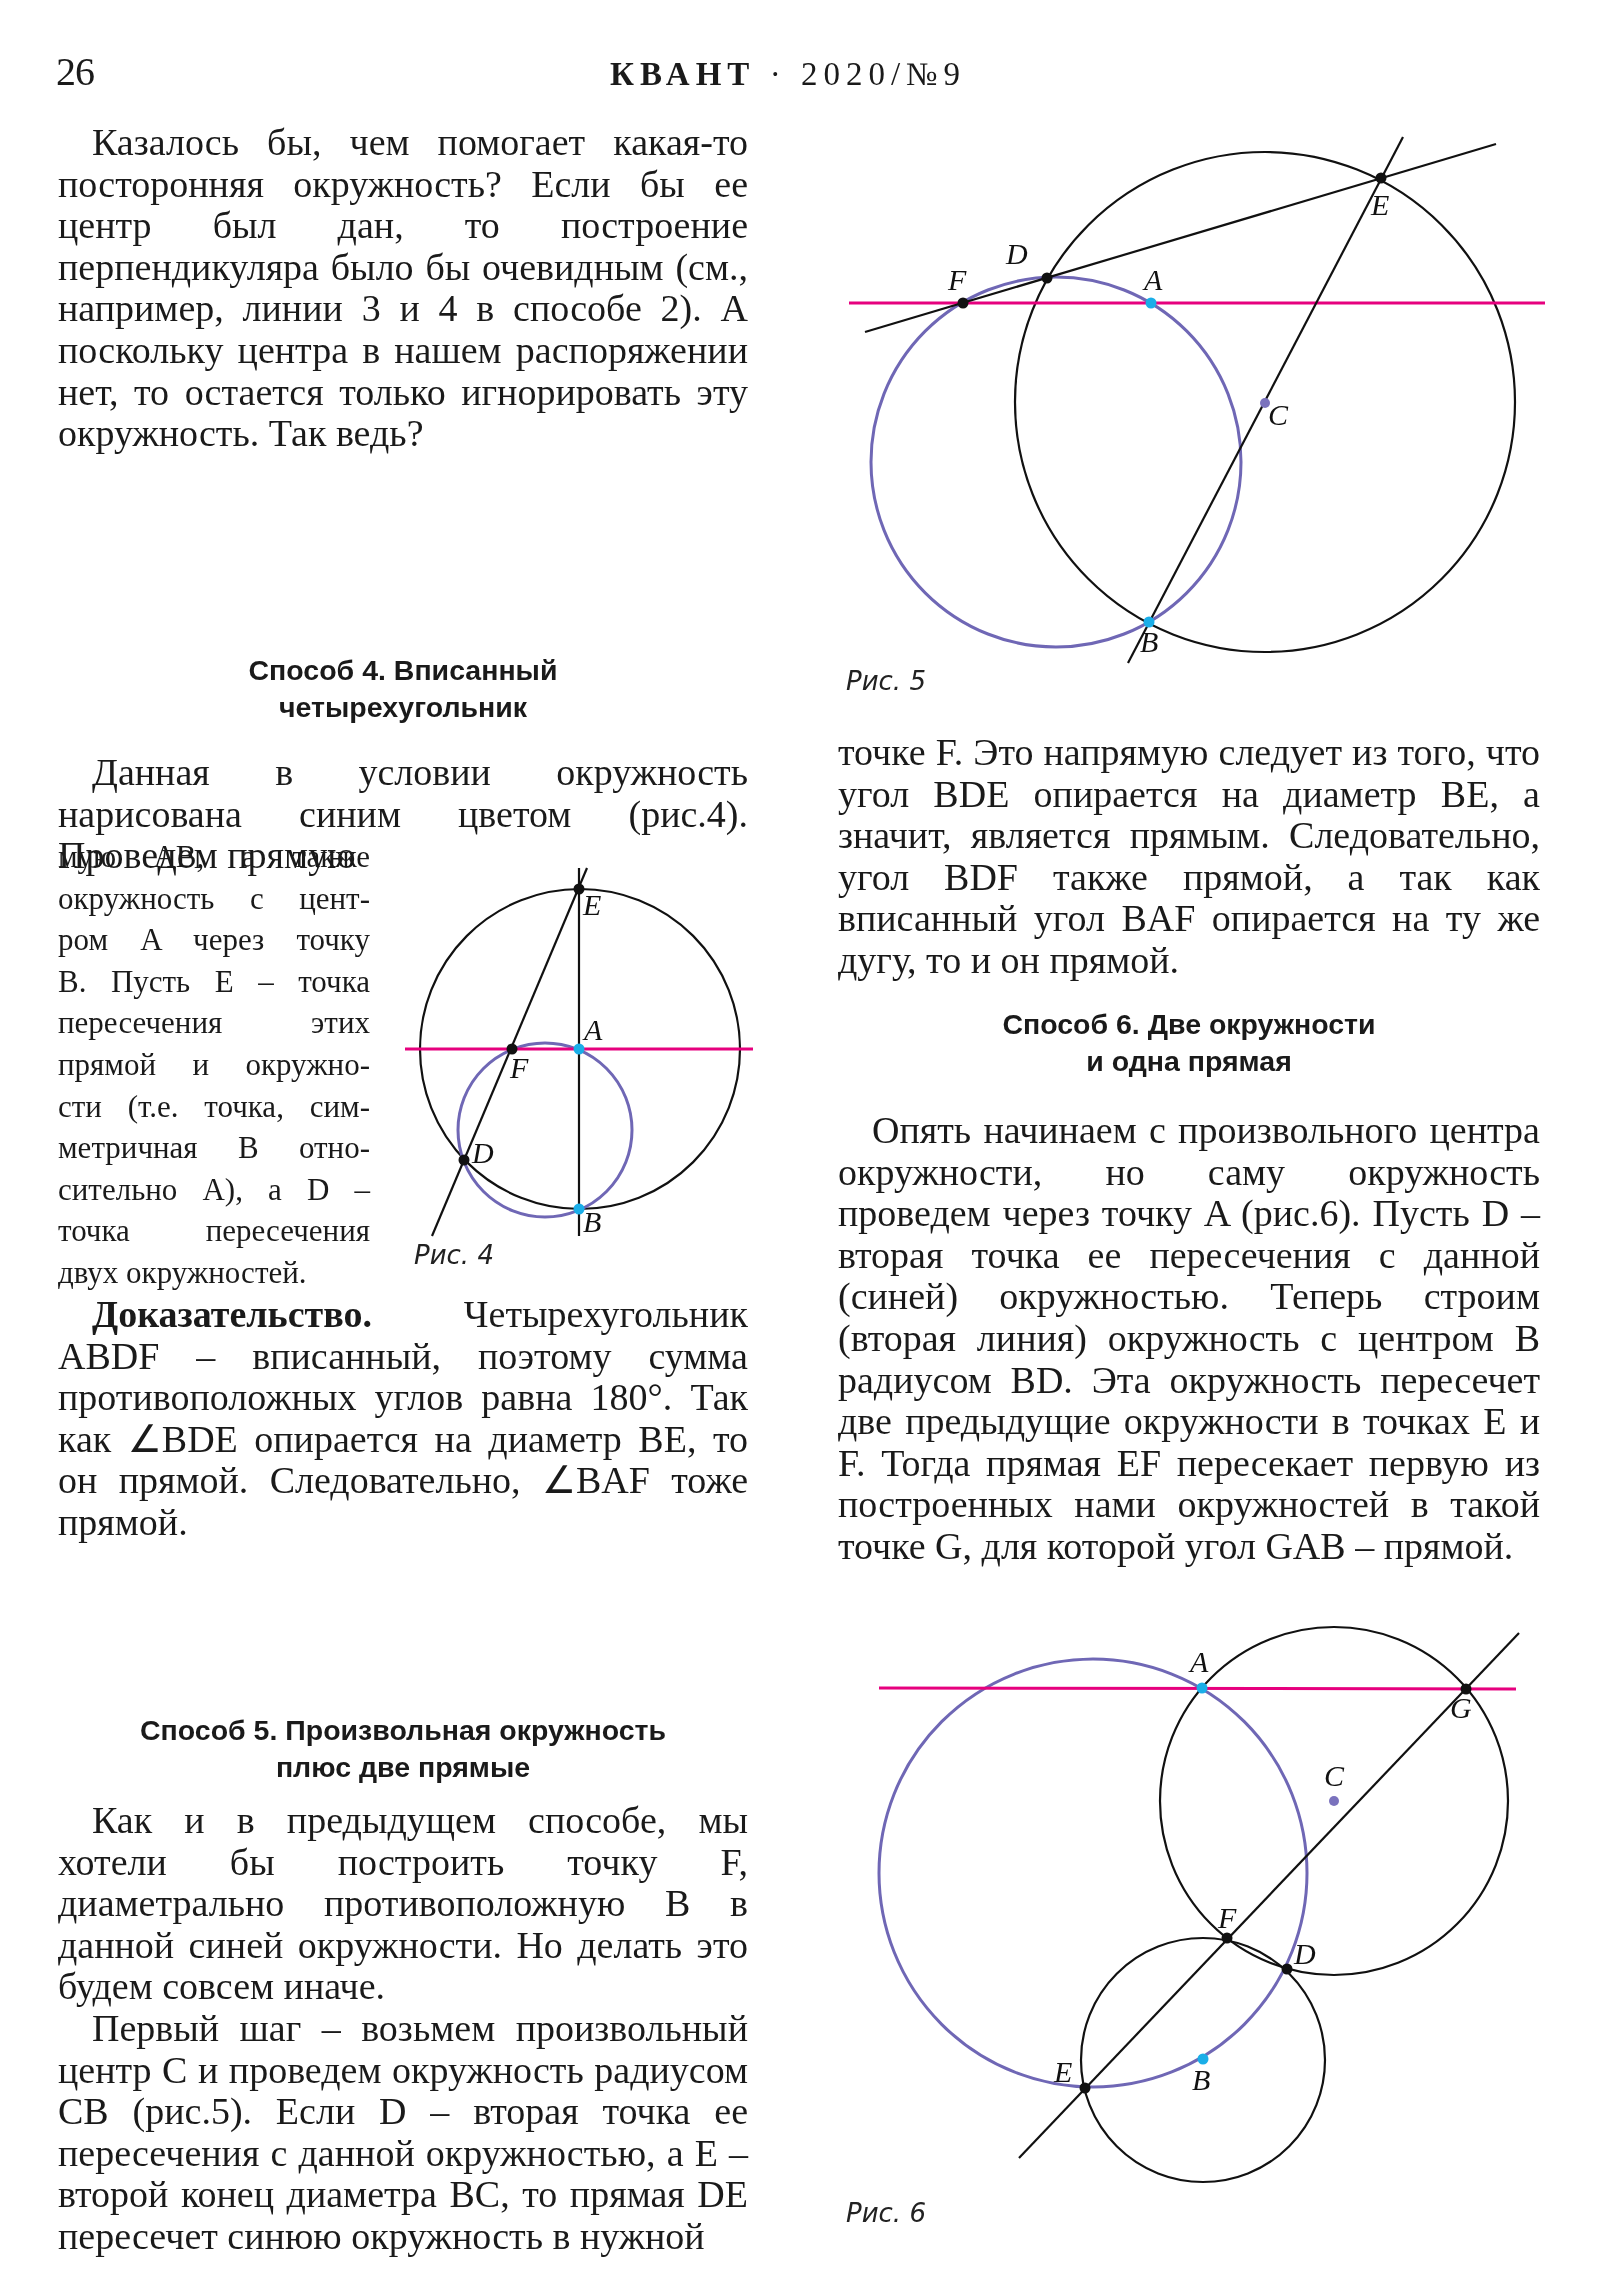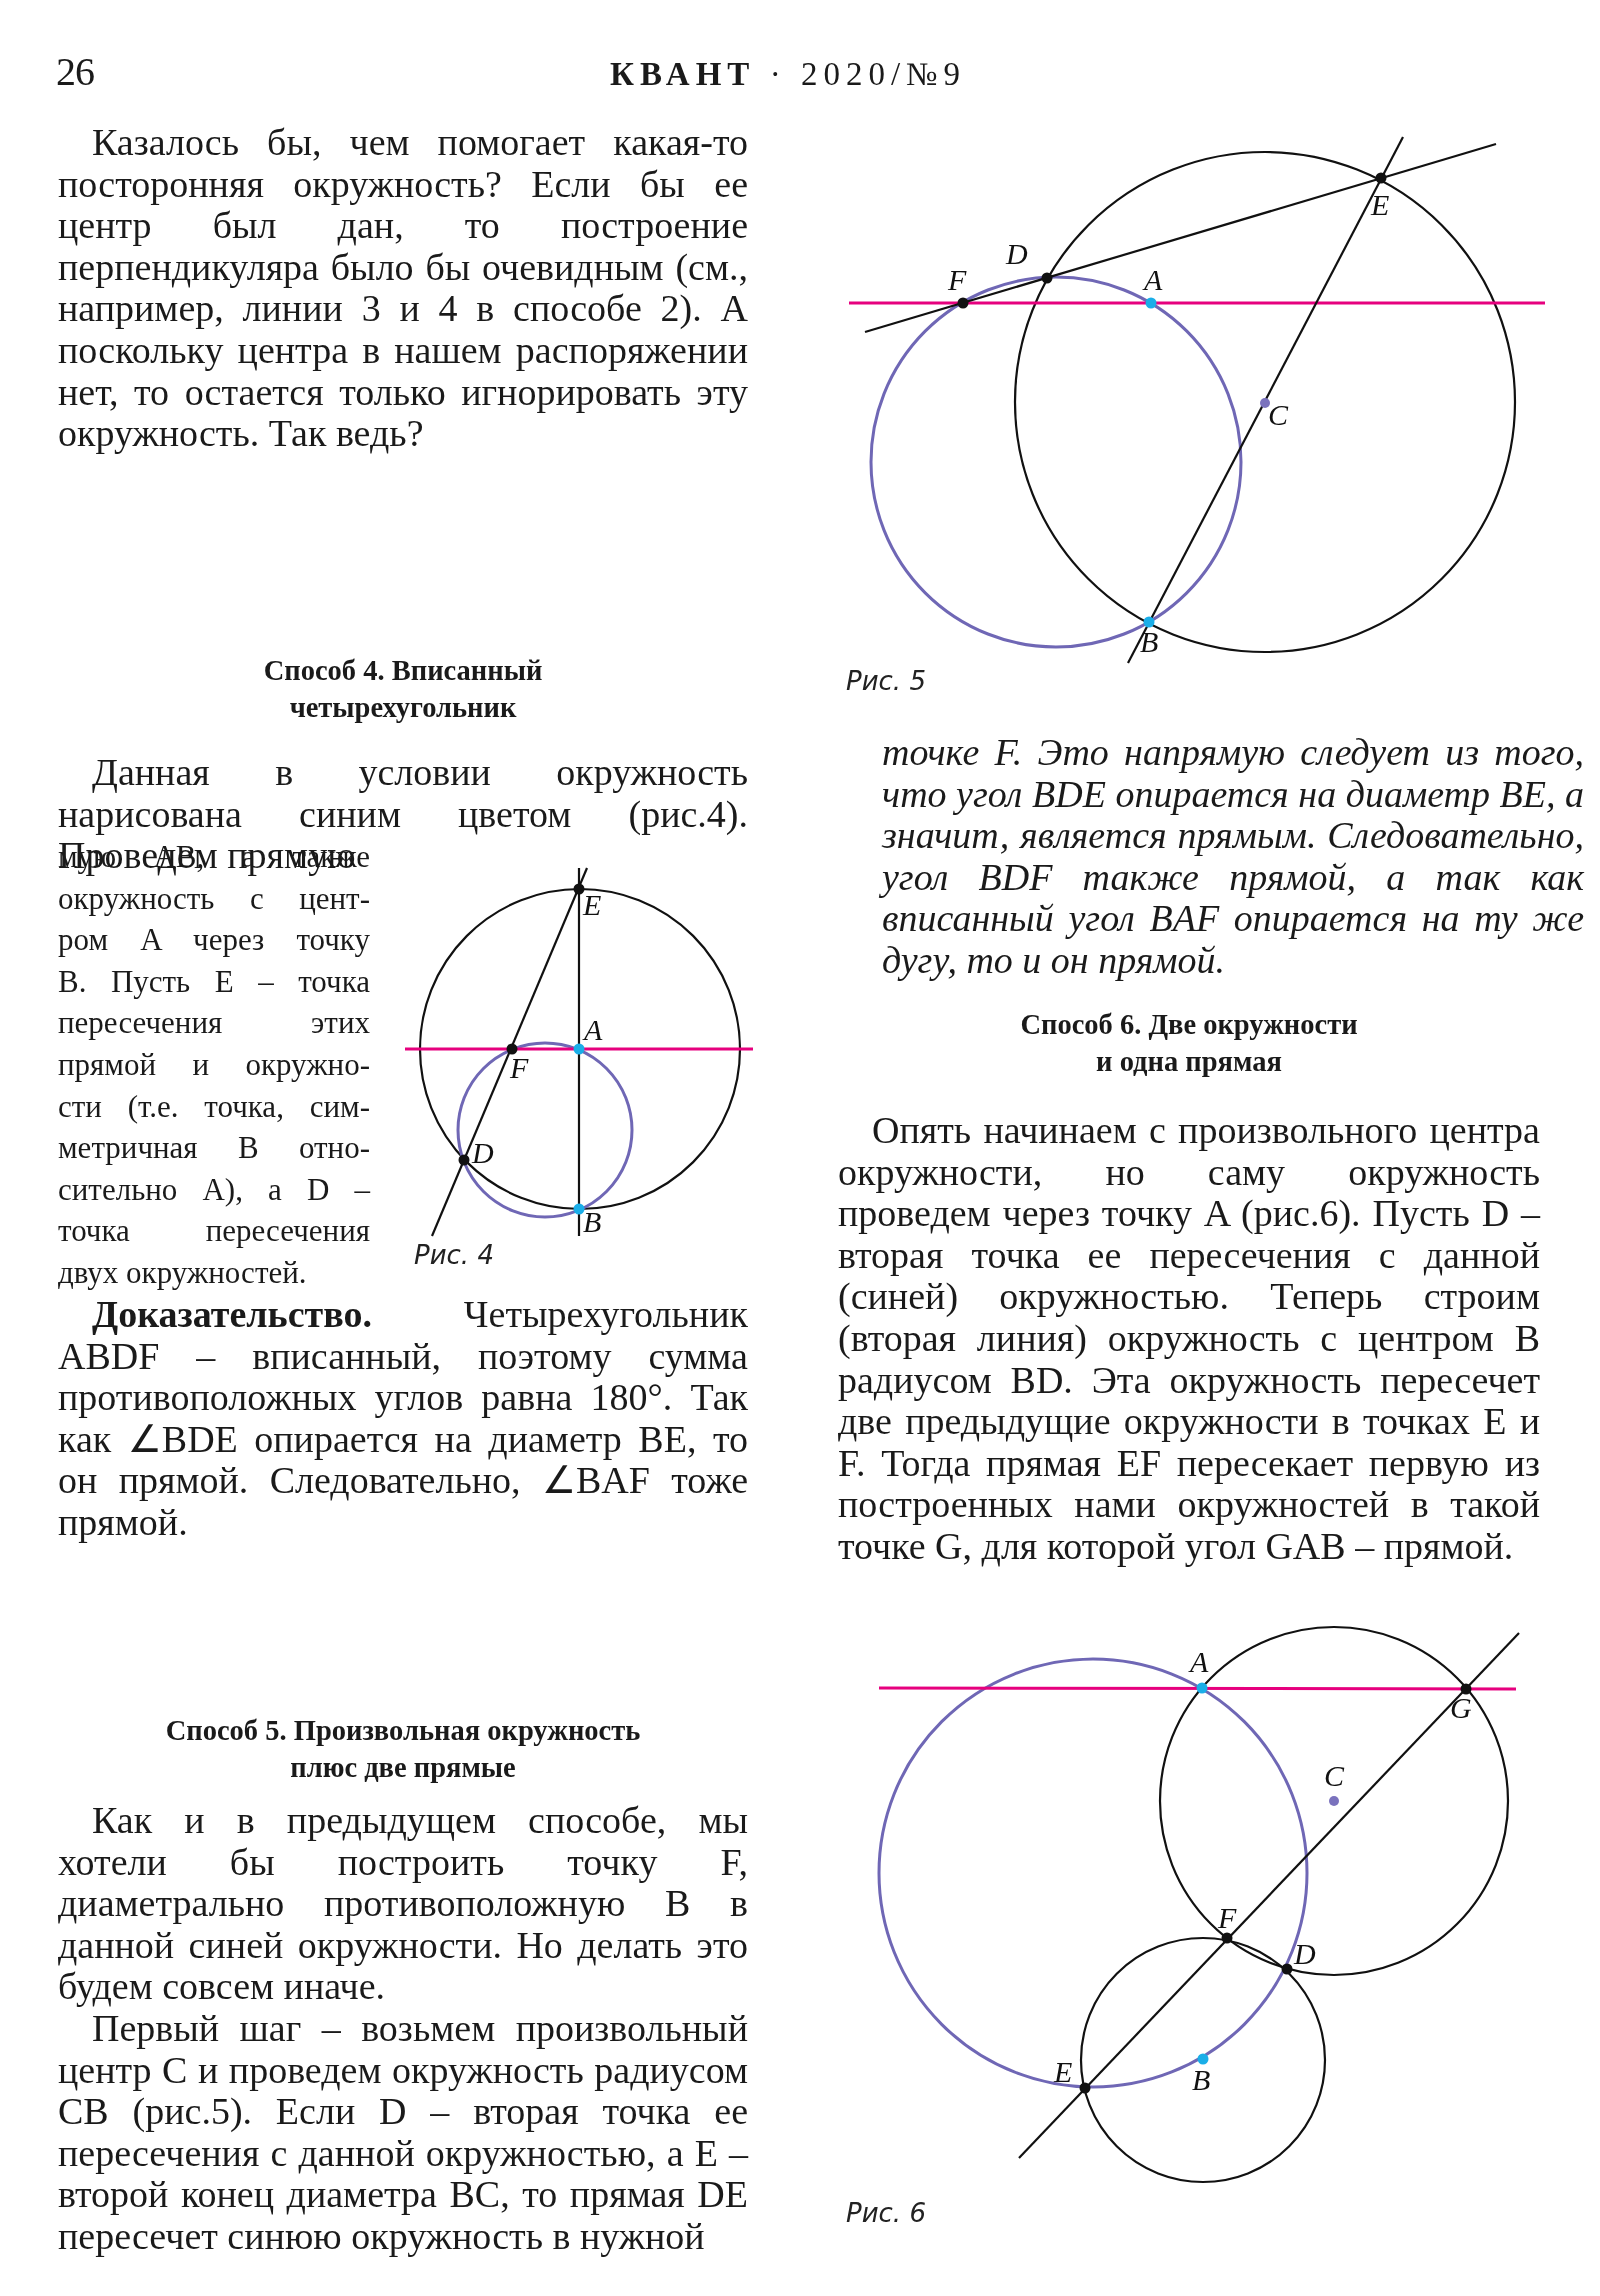--- a/index.html
+++ b/index.html
@@ -4,21 +4,21 @@
 <style>
   html, body { margin:0; padding:0; background:#ffffff; }
   body { width:1600px; height:2296px; position:relative; overflow:hidden; color:#1a1a1a; }
   #header { position:absolute; top:48px; left:0; width:1577px; height:50px; }
   #page-num { position:absolute; left:56px; top:0; font-size:40px; font-family:"Liberation Serif",serif; letter-spacing:-1px; }
   #journal { position:absolute; left:610px; top:8px; font-family:"Liberation Serif",serif; font-size:33px; letter-spacing:6px; }
   #journal b { font-weight:bold; }
   .col { position:absolute; font-family:"Liberation Serif",serif; font-size:38px; line-height:41.6px; text-align:justify; }
   .col p { margin:0; }
   .ind { text-indent:34px; }
-  .head { font-family:Liberation Serif, serif; font-weight:bold; font-size:28.5px; line-height:37px; text-align:center; margin:0; }
+  .head { font-family:Liberation Sans, sans-serif; font-weight:bold; font-size:28.5px; line-height:37px; text-align:center; margin:0; }
   .b { font-weight:bold; }
   .cap { position:absolute; font-family:"DejaVu Sans","Liberation Sans",sans-serif; font-style:italic; font-size:26px; color:#222; }
   svg { position:absolute; left:0; top:0; }
   .lbl { font-family:"Liberation Serif",serif; font-style:italic; font-size:30px; fill:#111; }
   .wrapl { position:absolute; font-family:"Liberation Serif",serif; font-size:31px; line-height:41.6px; text-align:justify; }
   .wrapl p { margin:0; }
 </style>
 </head>
 <body>
 
@@ -61,21 +61,21 @@
 <div style="position:absolute; left:58px; top:1712px; width:690px;">
   <p class="head">Способ 5. Произвольная окружность</p>
   <p class="head">плюс две прямые</p>
 </div>
 
 <div class="col" style="left:58px; top:1800px; width:690px;">
   <p class="ind">Как и в предыдущем способе, мы хотели бы построить точку F, диаметрально противоположную B в данной синей окружности. Но делать это будем совсем иначе.</p>
   <p class="ind">Первый шаг – возьмем произвольный центр C и проведем окружность радиусом CB (рис.5). Если D – вторая точка ее пересечения с данной окружностью, а E – второй конец диаметра BC, то прямая DE пересечет синюю окружность в нужной</p>
 </div>
 
-<div class="col" style="left:882px; top:732px; width:702px;font-style:italic;">
+<div class="col" style="left:838px; top:732px; width:702px;">
   <p>точке F. Это напрямую следует из того, что угол BDE опирается на диаметр BE, а значит, является прямым. Следовательно, угол BDF также прямой, а так как вписанный угол BAF опирается на ту же дугу, то и он прямой.</p>
 </div>
 
 <div style="position:absolute; left:838px; top:1006px; width:702px;">
   <p class="head">Способ 6. Две окружности</p>
   <p class="head">и одна прямая</p>
 </div>
 
 <div class="col" style="left:838px; top:1110px; width:702px;">
   <p class="ind">Опять начинаем с произвольного центра окружности, но саму окружность проведем через точку A (рис.6). Пусть D – вторая точка ее пересечения с данной (синей) окружностью. Теперь строим (вторая линия) окружность с центром B радиусом BD. Эта окружность пересечет две предыдущие окружности в точках E и F. Тогда прямая EF пересекает первую из построенных нами окружностей в такой точке G, для которой угол GAB – прямой.</p>

